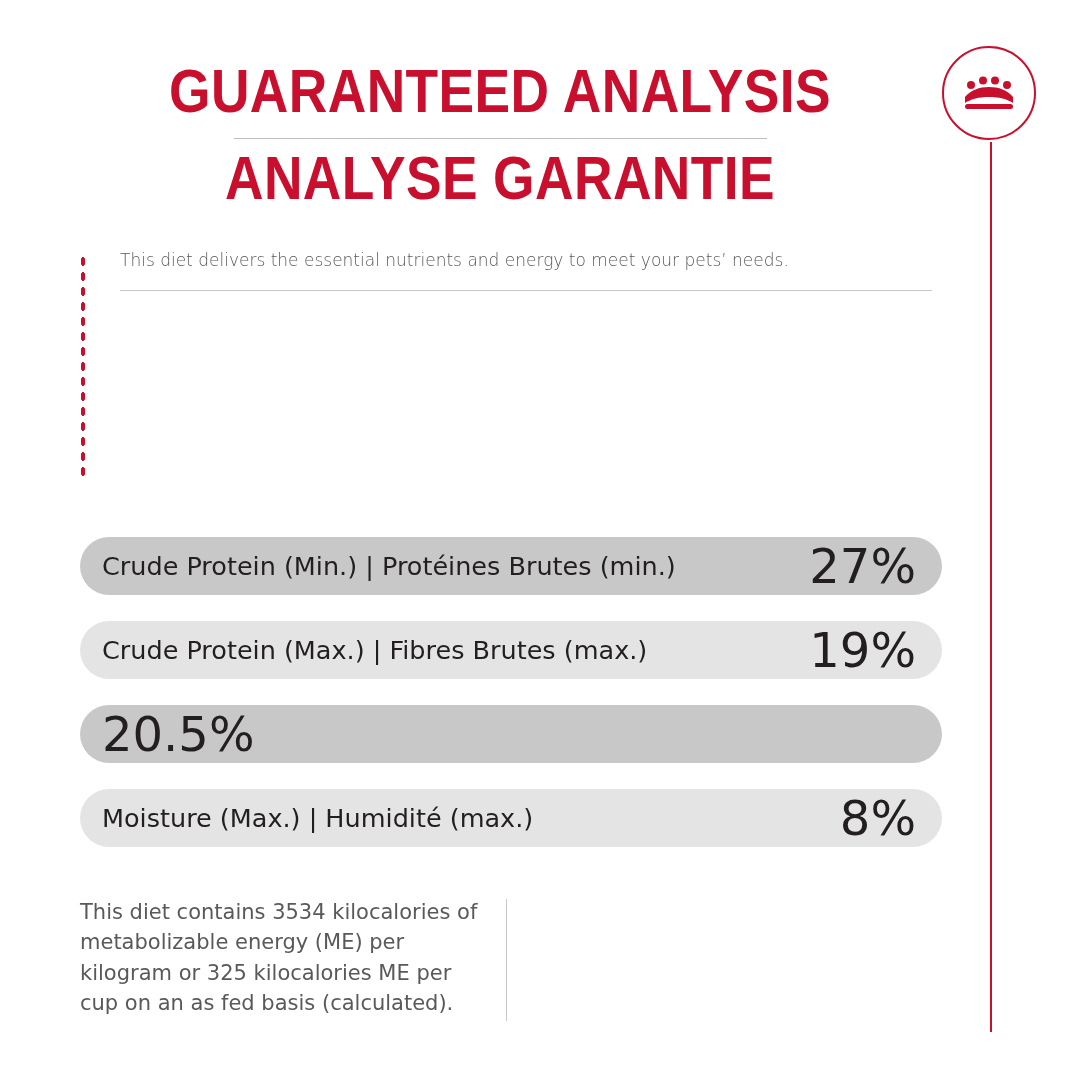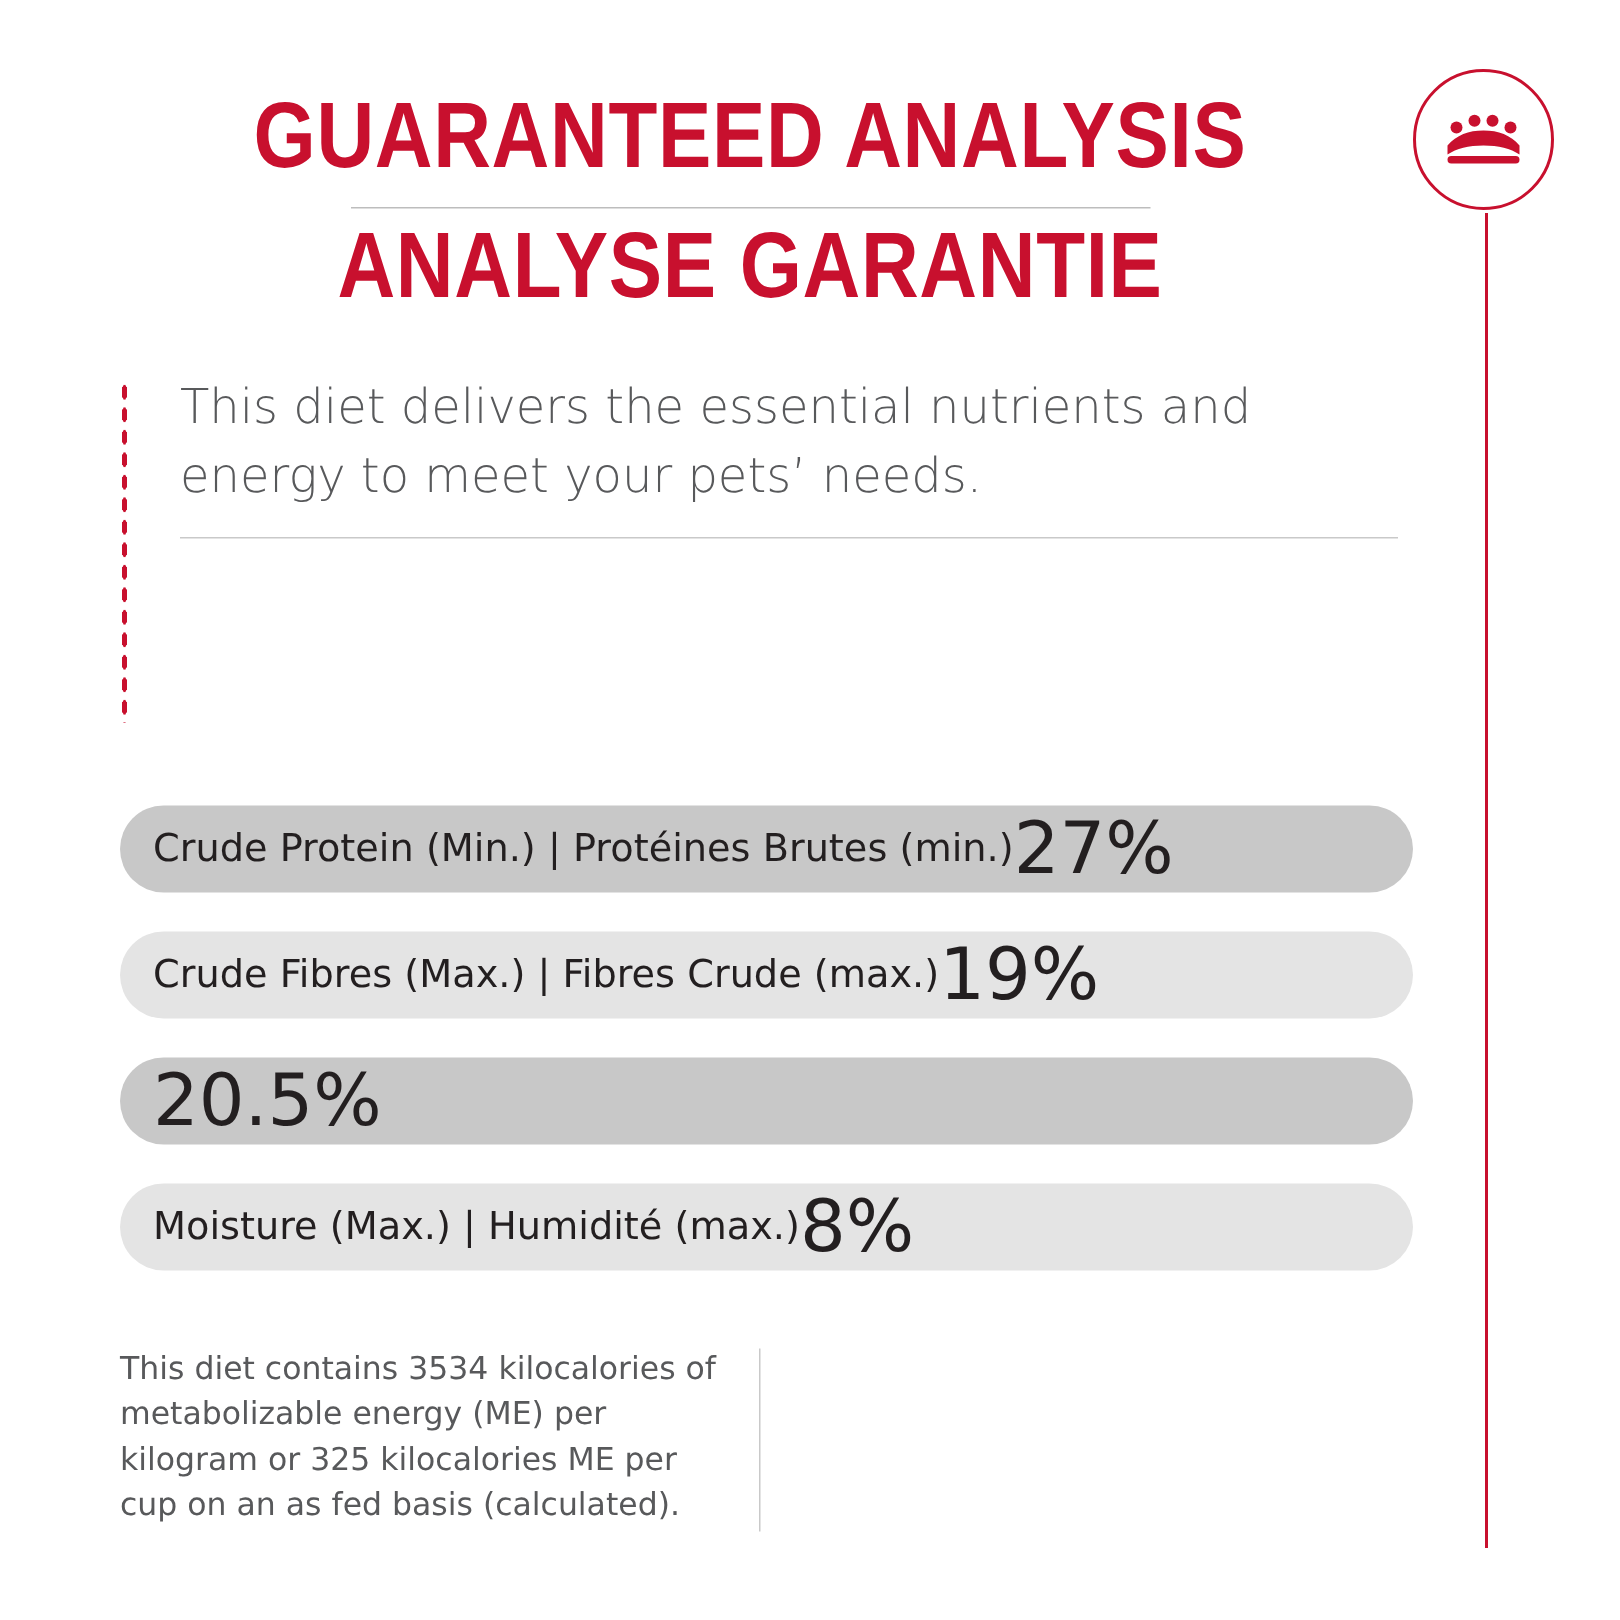--- a/index.html
+++ b/index.html
@@ -87,21 +87,21 @@
     top: 6px;
     width: 6px;
     height: 228px;
     background-image: radial-gradient(#c8102e 45%, transparent 47%);
     background-size: 6px 15px;
     background-repeat: repeat-y;
   }
   .intro-text {
     margin-left: 40px;
     color: #58595b;
-    font-size: 32px;
+    font-size: 17px;
     line-height: 1.44;
     font-family: "DejaVu Sans", sans-serif;
     font-weight: 300;
   }
   .intro-rule {
     margin: 18px 0 18px 40px;
     width: 812px;
     height: 1px;
     background: #c9c9c9;
   }
@@ -111,21 +111,21 @@
     position: absolute;
     top: 537px;
     left: 80px;
     width: 862px;
   }
   .bar {
     height: 58px;
     border-radius: 29px;
     display: flex;
     align-items: center;
-    justify-content: flex-start;
+    justify-content: space-between;
     padding: 0 26px 0 22px;
     box-sizing: border-box;
     margin-bottom: 26px;
   }
   .bar.dark  { background: #c8c8c8; }
   .bar.light { background: #e4e4e4; }
   .bar-label {
     color: #231f20;
     font-size: 25.5px;
     white-space: nowrap;
@@ -189,21 +189,21 @@
   <div class="intro-text">This diet delivers the essential nutrients and energy to meet your pets’ needs.</div>
   <div class="intro-rule"></div>
 </div>
 
 <div class="bars">
   <div class="bar dark">
     <span class="bar-label">Crude Protein (Min.) | Protéines Brutes (min.)</span>
     <span class="bar-value">27%</span>
   </div>
   <div class="bar light">
-    <span class="bar-label">Crude Fibres (Max.) | Fibres Crude (max.)</span>
+    <span class="bar-label">Crude Protein (Max.) | Fibres Brutes (max.)</span>
     <span class="bar-value">19%</span>
   </div>
   <div class="bar dark">
     <span class="bar-value">20.5%</span>
   </div>
   <div class="bar light">
     <span class="bar-label">Moisture (Max.) | Humidité (max.)</span>
     <span class="bar-value">8%</span>
   </div>
 </div>

